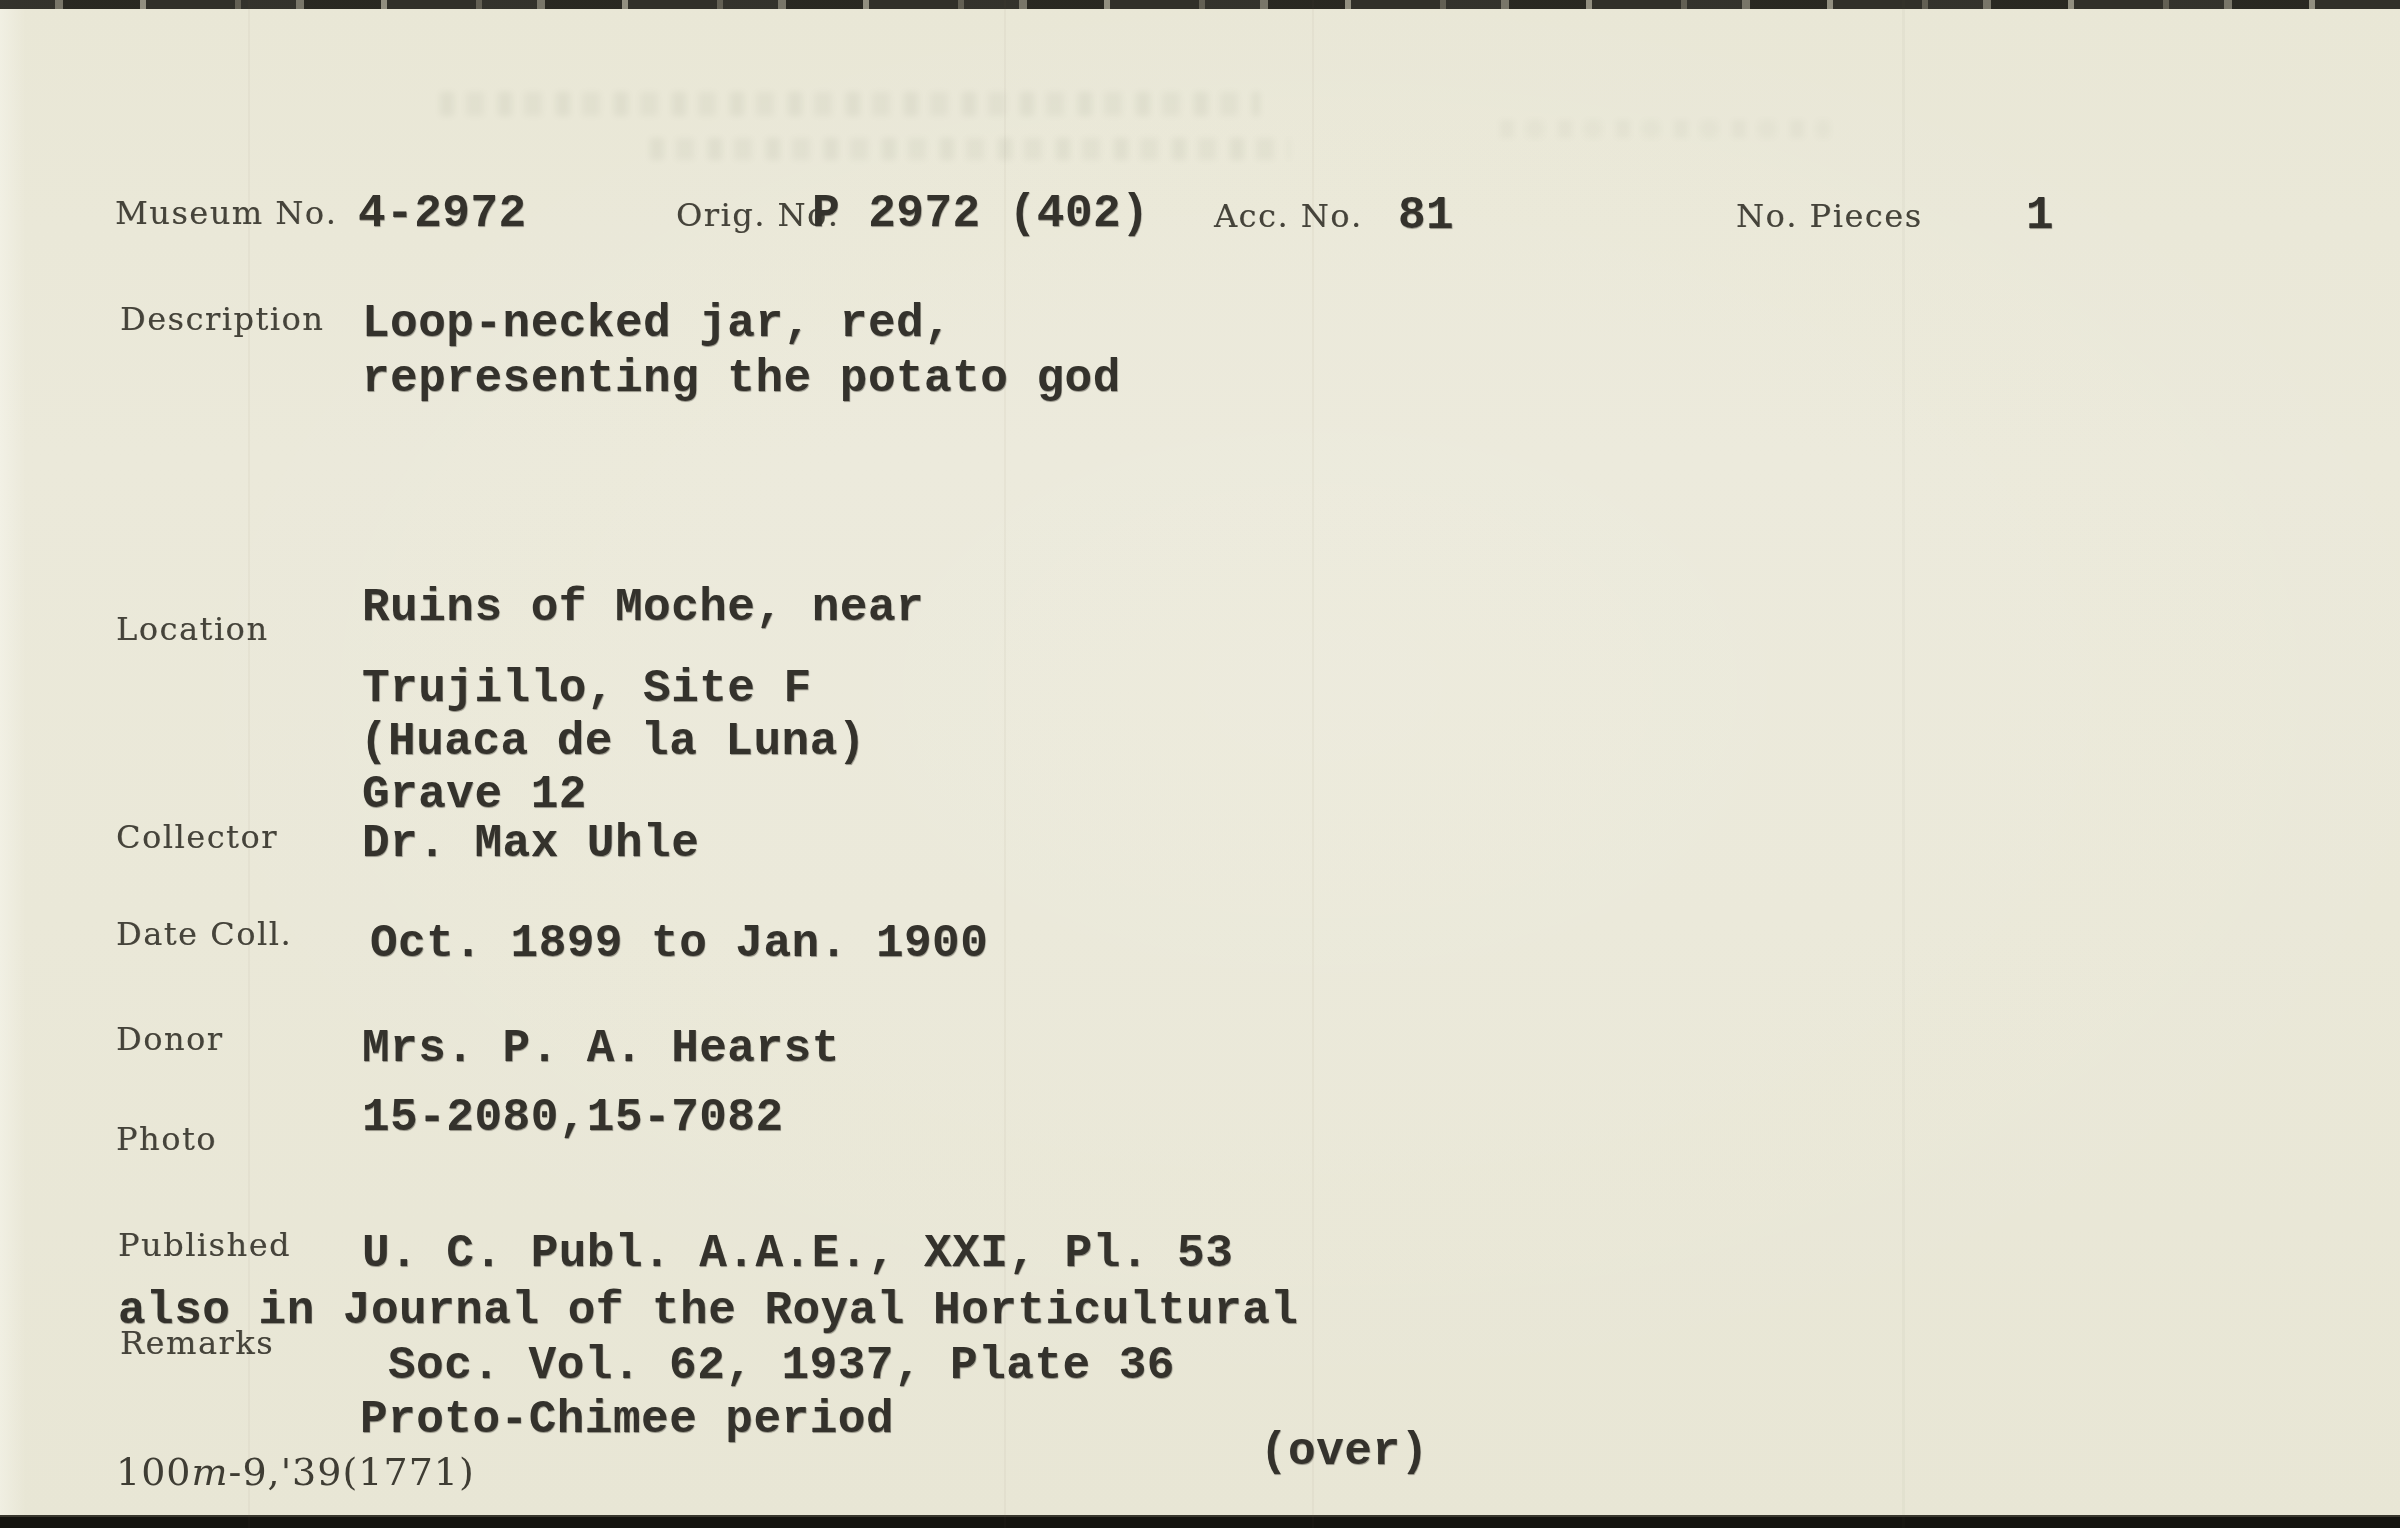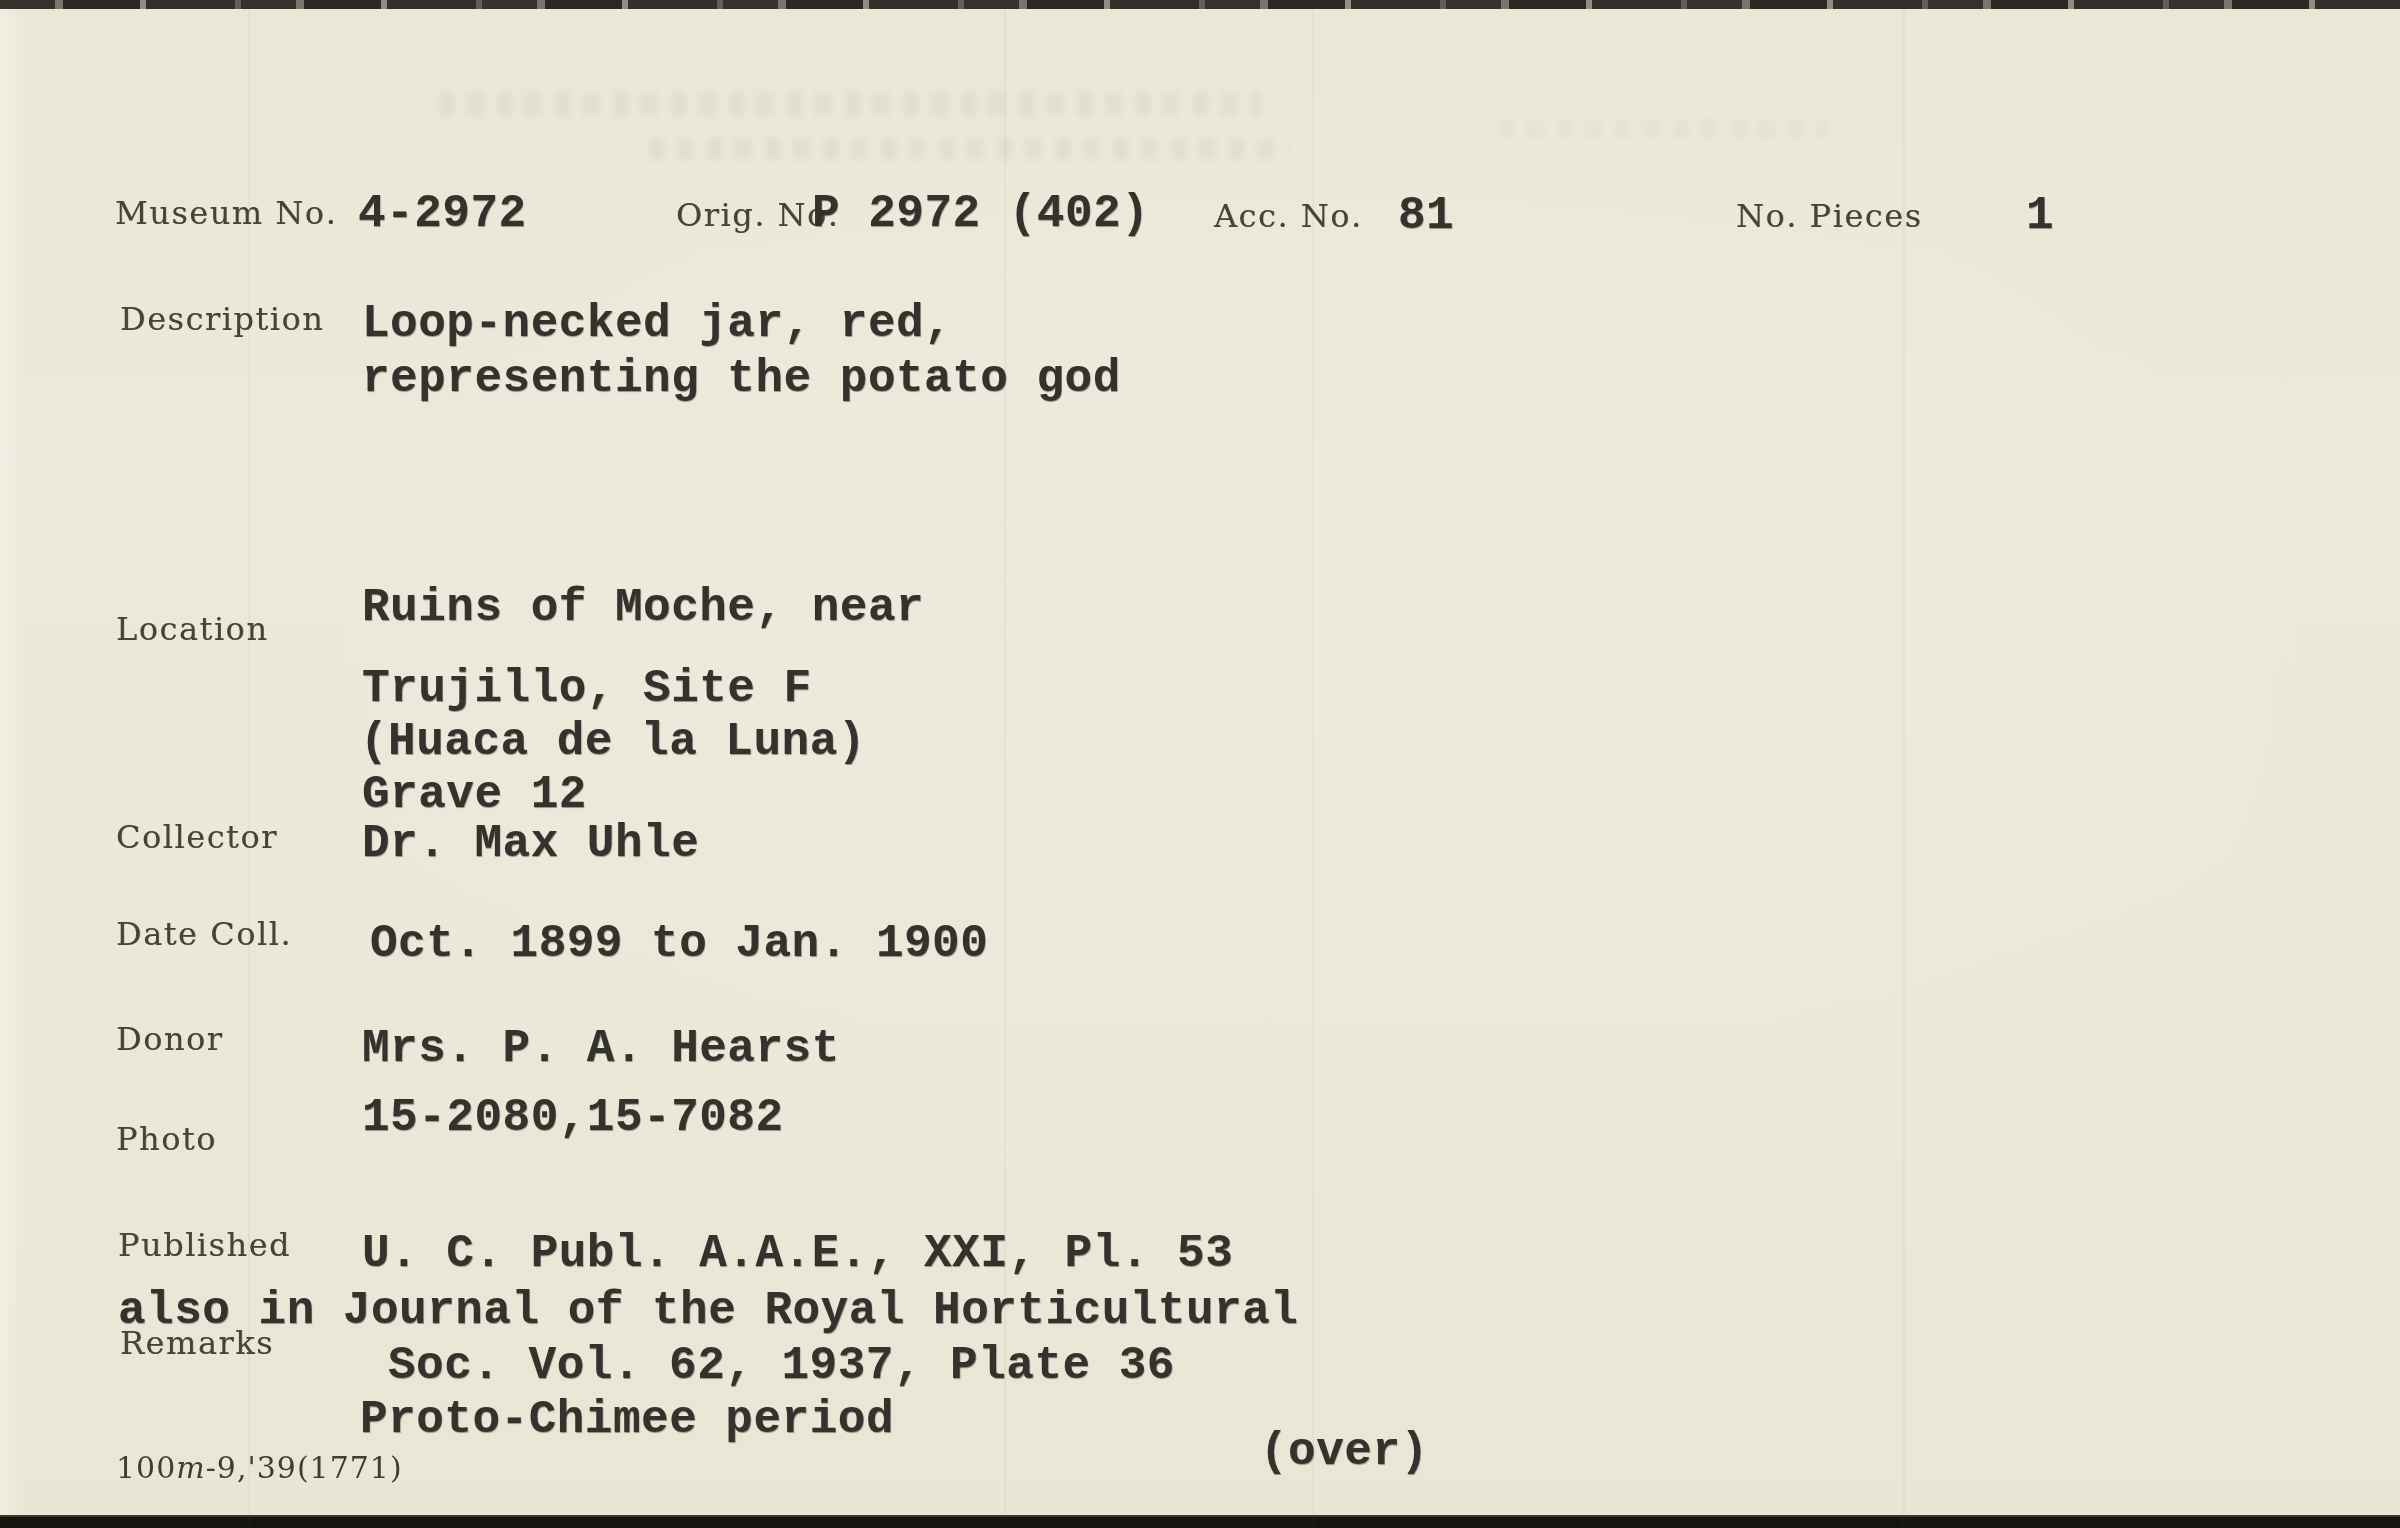--- a/index.html
+++ b/index.html
@@ -53,21 +53,21 @@
     position:absolute;
     font-family:"Liberation Mono", monospace;
     font-weight:bold;
     font-size:46px;letter-spacing:0.5px;
     color:#34322c;white-space:nowrap;
     text-shadow:0.6px 0.6px 0.8px rgba(45,43,36,0.45);
   }
   .stock{
     position:absolute;
     font-family:"DejaVu Serif", serif;
-    font-size:30px;letter-spacing:1px;
+    font-size:38px;letter-spacing:1px;
     color:#3f3d34;white-space:nowrap;
   }
   .stock i{font-style:italic;}
   .grp{display:contents;}
 </style>
 </head>
 <body>
 
 <div id="page">
 

